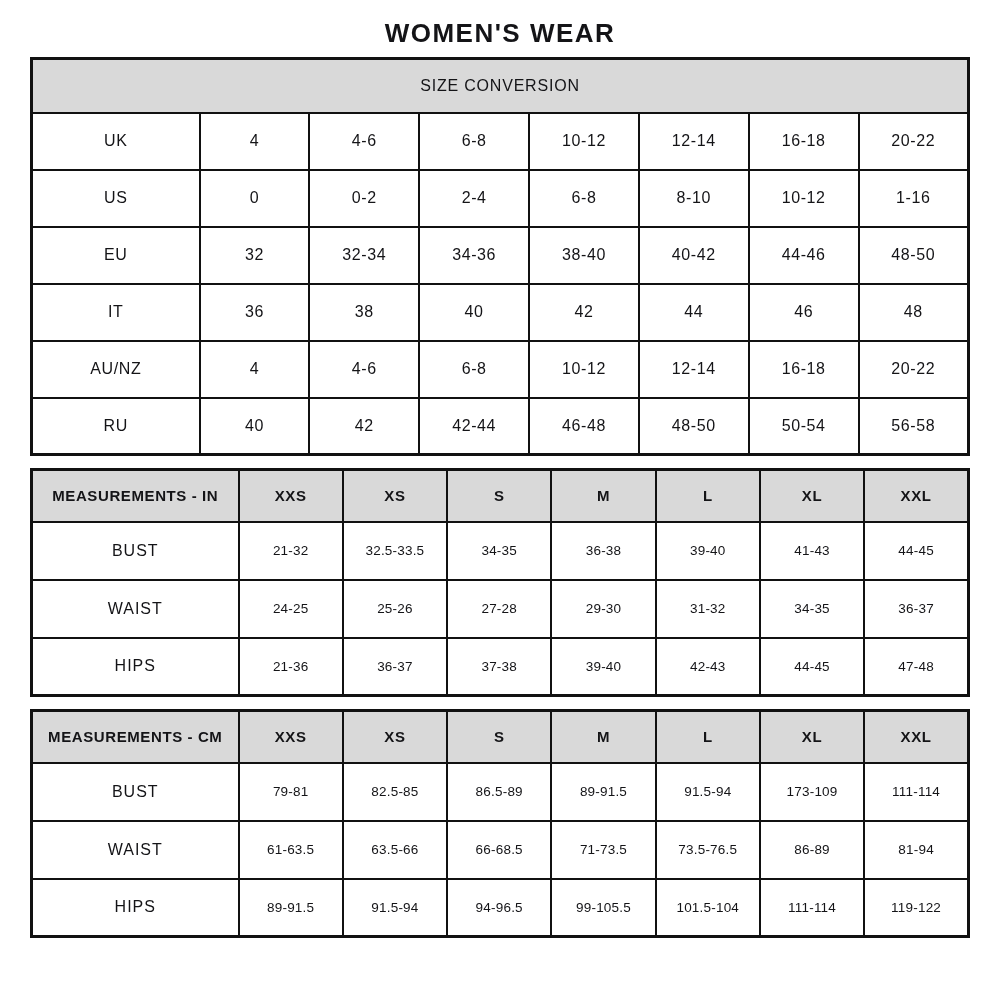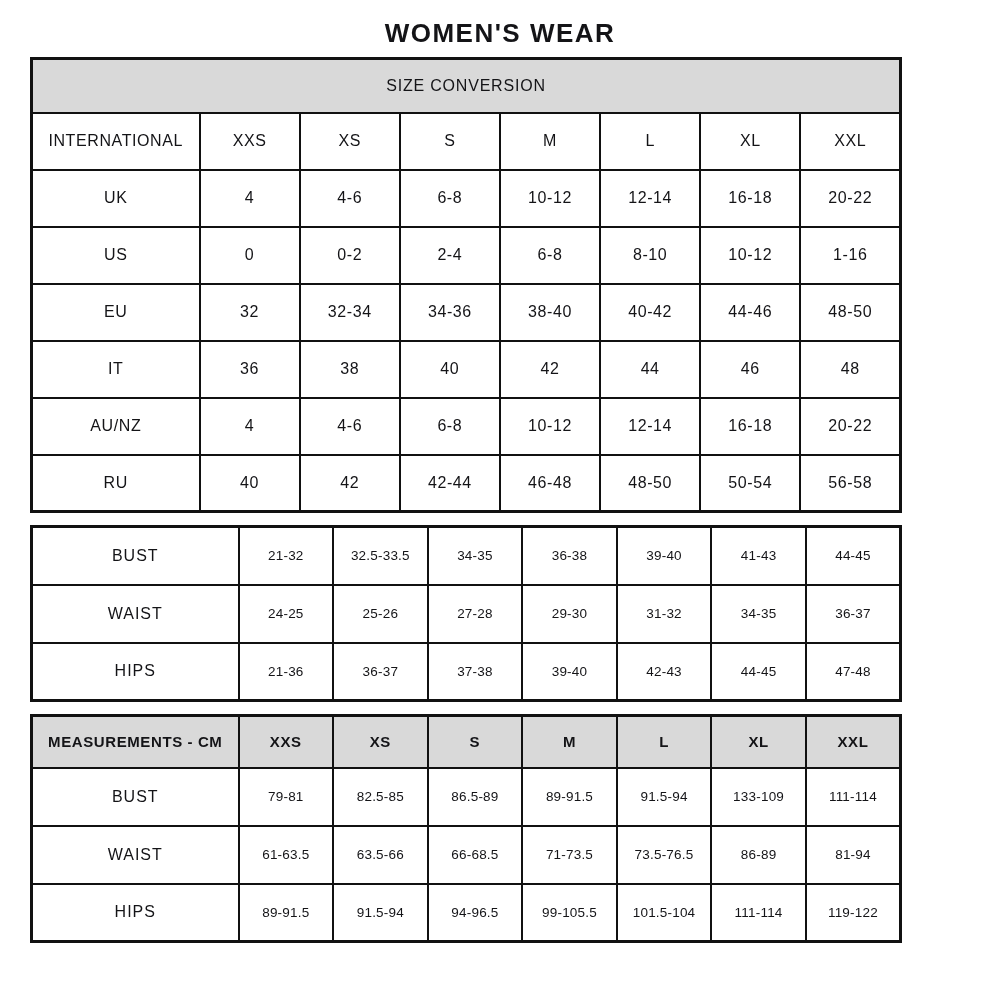--- a/index.html
+++ b/index.html
@@ -12,21 +12,21 @@
   .page { padding: 10px 30px 0 30px; }
   .title {
     text-align: center;
     font-size: 26px;
     font-weight: 700;
     letter-spacing: 1.5px;
     margin: 8px 0 8px 0;
   }
   table {
     border-collapse: collapse;
-    width: 872px;
+    width: 940px;
     table-layout: fixed;
     border: 3px solid #111111;
   }
   td {
     border: 2px solid #111111;
     text-align: center;
     vertical-align: middle;
     padding: 0 2px;
     background: #ffffff;
   }
@@ -60,30 +60,20 @@
         <col>
         <col>
         <col>
         <col>
     </colgroup>
     <tbody>
         <tr>
       <td class="thead" colspan="8">SIZE CONVERSION</td>
     </tr>
     <tr>
-      <td>INTERNATIONAL</td>
-      <td>XXS</td>
-      <td>XS</td>
-      <td>S</td>
-      <td>M</td>
-      <td>L</td>
-      <td>XL</td>
-      <td>XXL</td>
-    </tr>
-    <tr>
       <td>UK</td>
       <td>4</td>
       <td>4-6</td>
       <td>6-8</td>
       <td>10-12</td>
       <td>12-14</td>
       <td>16-18</td>
       <td>20-22</td>
     </tr>
     <tr>
@@ -144,20 +134,30 @@
       <col style="width:207px">
       <col>
         <col>
         <col>
         <col>
         <col>
         <col>
         <col>
     </colgroup>
     <tbody>
+        <tr>
+      <td class="thead">MEASUREMENTS - IN</td>
+      <td class="thead">XXS</td>
+      <td class="thead">XS</td>
+      <td class="thead">S</td>
+      <td class="thead">M</td>
+      <td class="thead">L</td>
+      <td class="thead">XL</td>
+      <td class="thead">XXL</td>
+    </tr>
     <tr>
       <td class="rowlabel">BUST</td>
       <td class="val">21-32</td>
       <td class="val">32.5-33.5</td>
       <td class="val">34-35</td>
       <td class="val">36-38</td>
       <td class="val">39-40</td>
       <td class="val">41-43</td>
       <td class="val">44-45</td>
     </tr>
@@ -206,21 +206,21 @@
       <td class="thead">XL</td>
       <td class="thead">XXL</td>
     </tr>
     <tr>
       <td class="rowlabel">BUST</td>
       <td class="val">79-81</td>
       <td class="val">82.5-85</td>
       <td class="val">86.5-89</td>
       <td class="val">89-91.5</td>
       <td class="val">91.5-94</td>
-      <td class="val">133-109</td>
+      <td class="val">173-109</td>
       <td class="val">111-114</td>
     </tr>
     <tr>
       <td class="rowlabel">WAIST</td>
       <td class="val">61-63.5</td>
       <td class="val">63.5-66</td>
       <td class="val">66-68.5</td>
       <td class="val">71-73.5</td>
       <td class="val">73.5-76.5</td>
       <td class="val">86-89</td>

